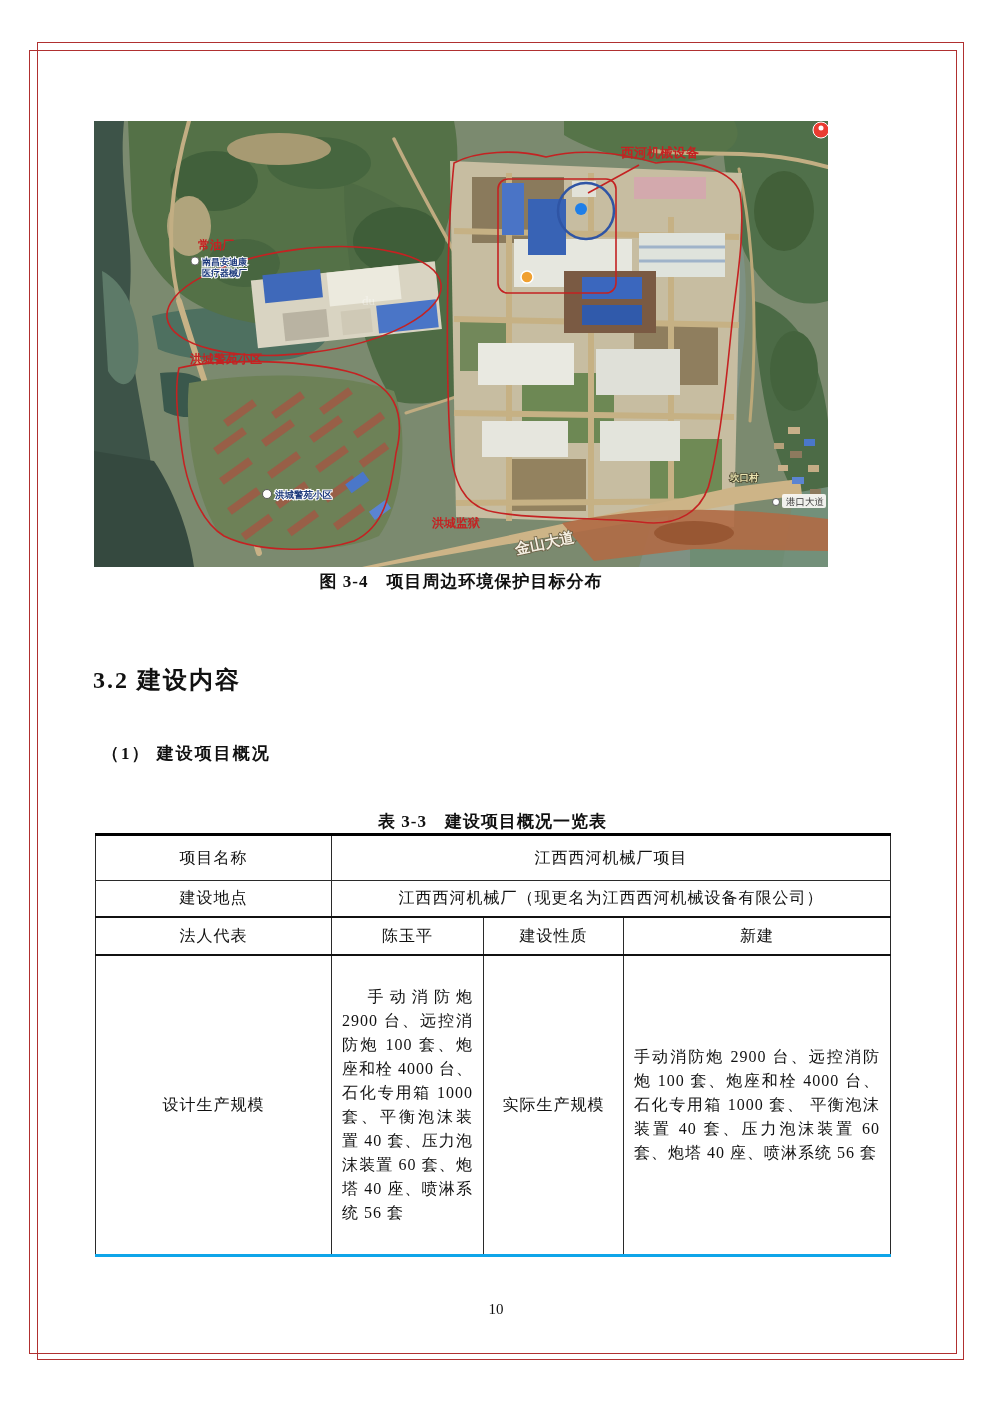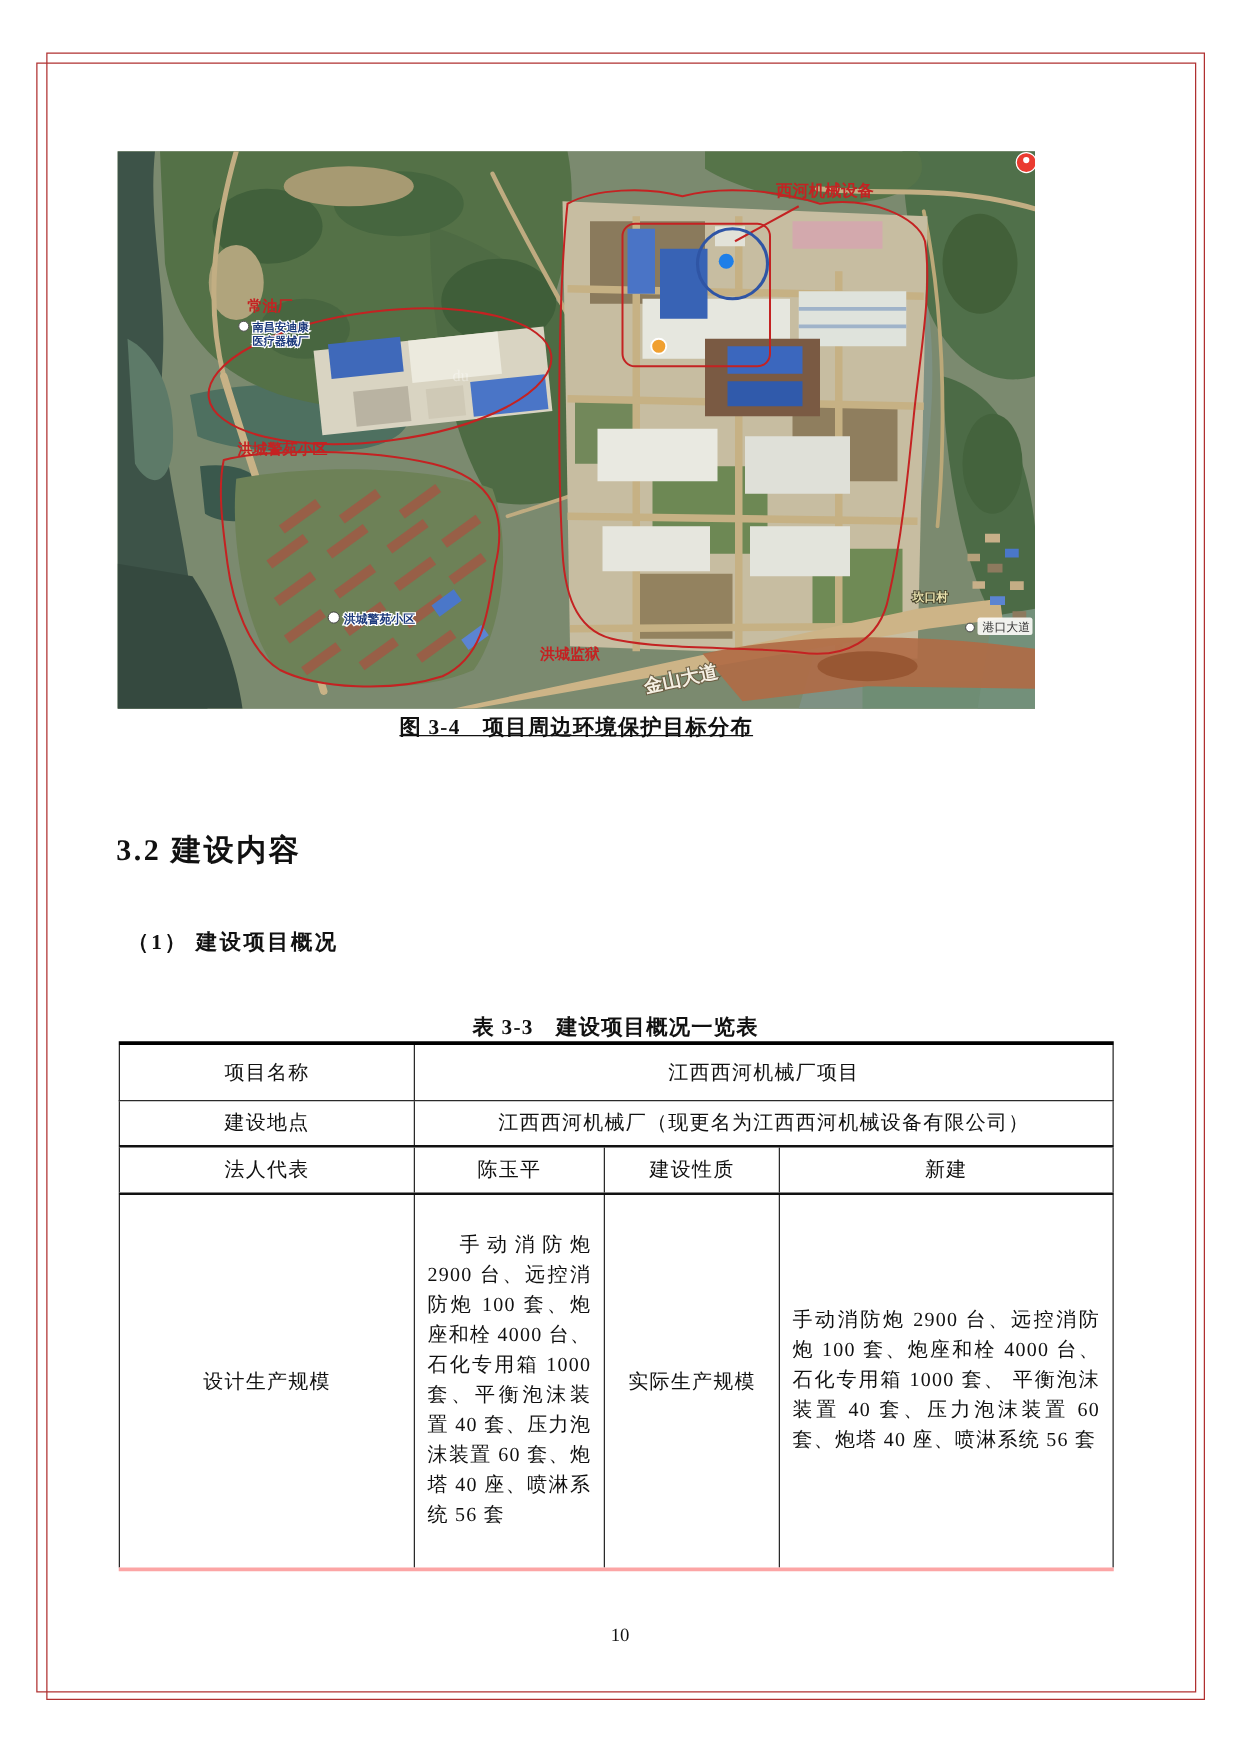--- a/index.html
+++ b/index.html
@@ -11,21 +11,21 @@
   
   .frame{position:absolute;border:1px solid #b03030;pointer-events:none;}
   .frame.outer{left:29px;top:50px;width:926px;height:1302px;}
   .frame.inner{left:37px;top:42px;width:925px;height:1316px;}
 
   .map-wrap{position:absolute;left:94px;top:121px;width:734px;height:446px;background:#7b8a6f;overflow:hidden;}
   .map-wrap svg{display:block;}
 
   .fig-caption{
     position:absolute;left:94px;top:570px;width:734px;text-align:center;
-    font-size:17px;font-weight:bold;letter-spacing:1px;text-decoration:underline;
+    font-size:17px;font-weight:bold;letter-spacing:1px;
   }
   .h-section{
     position:absolute;left:93px;top:664px;font-size:24px;font-weight:bold;letter-spacing:2px;text-align:right;
   }
   .h-sub{
     position:absolute;left:102px;top:742px;font-size:17px;font-weight:bold;letter-spacing:2px;
   }
   .tbl-title{
     position:absolute;left:95px;top:798px;width:795px;text-align:center;
     font-size:17px;font-weight:bold;letter-spacing:1px;margin-top:12px;
@@ -37,21 +37,21 @@
     font-size:16px;
   }
   .tbl td{
     border:1px solid #2a2a2a;text-align:center;vertical-align:middle;
     padding:2px 6px;letter-spacing:1px;
   }
   .tbl tr.r1 td{height:40px;border-top:3px solid #000;}
   .tbl tr.r2 td{height:31px;}
   .tbl tr.r3 td{height:32px;border-top:2px solid #111;border-bottom:2px solid #111;margin-top:29px;}
   .tbl tr.r4 td{height:56px;}
-  .tbl tr.r5 td{height:278px;border-bottom:3px solid #fca5a5;margin-top:31px;}
+  .tbl tr.r5 td{height:278px;border-bottom:3px solid #0ea5e9;margin-top:31px;}
   .tbl td.just{
     text-align:justify;text-justify:inter-character;
     line-height:24px;padding:10px 10px;vertical-align:middle;
   }
   .tbl td.just.indent{text-indent:1.6em;}
 
   .page-num{
     position:absolute;left:0;top:1301px;width:992px;text-align:center;font-size:15px;
   }
 

